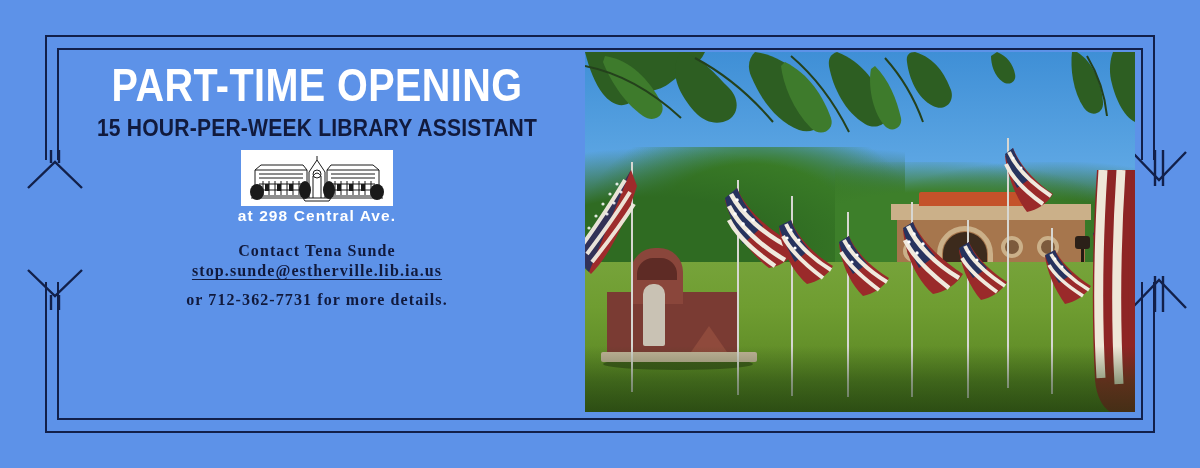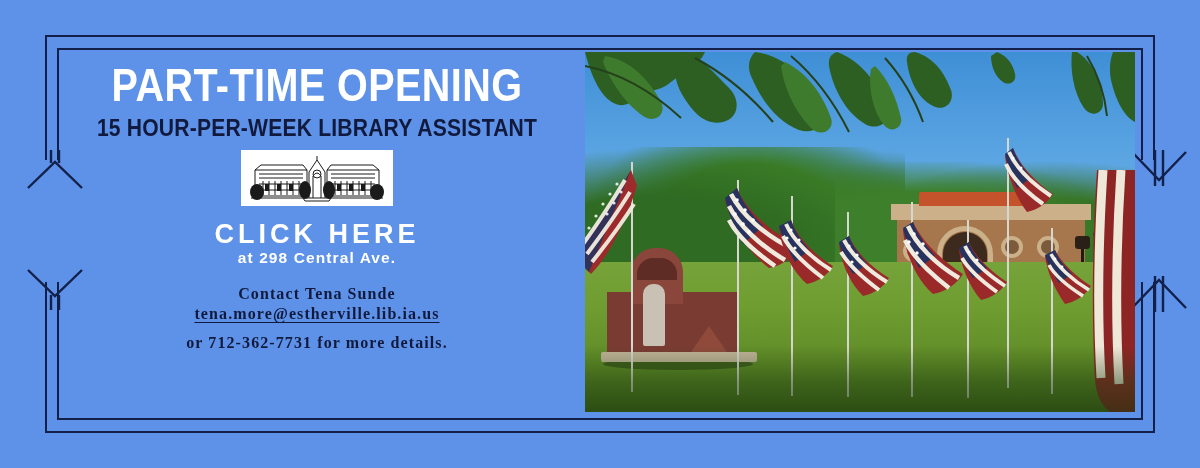--- a/index.html
+++ b/index.html
@@ -226,26 +226,25 @@
           <rect x="102" y="30" width="4" height="7"></rect>
           <rect x="114" y="30" width="4" height="7"></rect>
           <ellipse cx="10" cy="38" rx="7" ry="8"></ellipse>
           <ellipse cx="58" cy="36" rx="6" ry="9"></ellipse>
           <ellipse cx="82" cy="36" rx="6" ry="9"></ellipse>
           <ellipse cx="130" cy="38" rx="7" ry="8"></ellipse>
         </g>
       </svg>
     </div>
 
-    <div class="cta-1">CLICK HERE</div>
     <div class="cta-3" style="margin-top:0;">at 298 Central Ave.</div>
 
     <div class="contact-block">
       <div class="contact-name">Contact Tena Sunde</div>
-      <div><span class="contact-email">tena.more@estherville.lib.ia.us</span></div>
+      <div><span class="contact-email">stop.sunde@estherville.lib.ia.us</span></div>
       <div class="contact-phone">or 712-362-7731 for more details.</div>
     </div>
   </div>
 
   <div class="photo">
     <div class="sky"></div>
     <div class="treeline"></div>
     <div class="treeline-2"></div>
 
     <div class="bldg">

